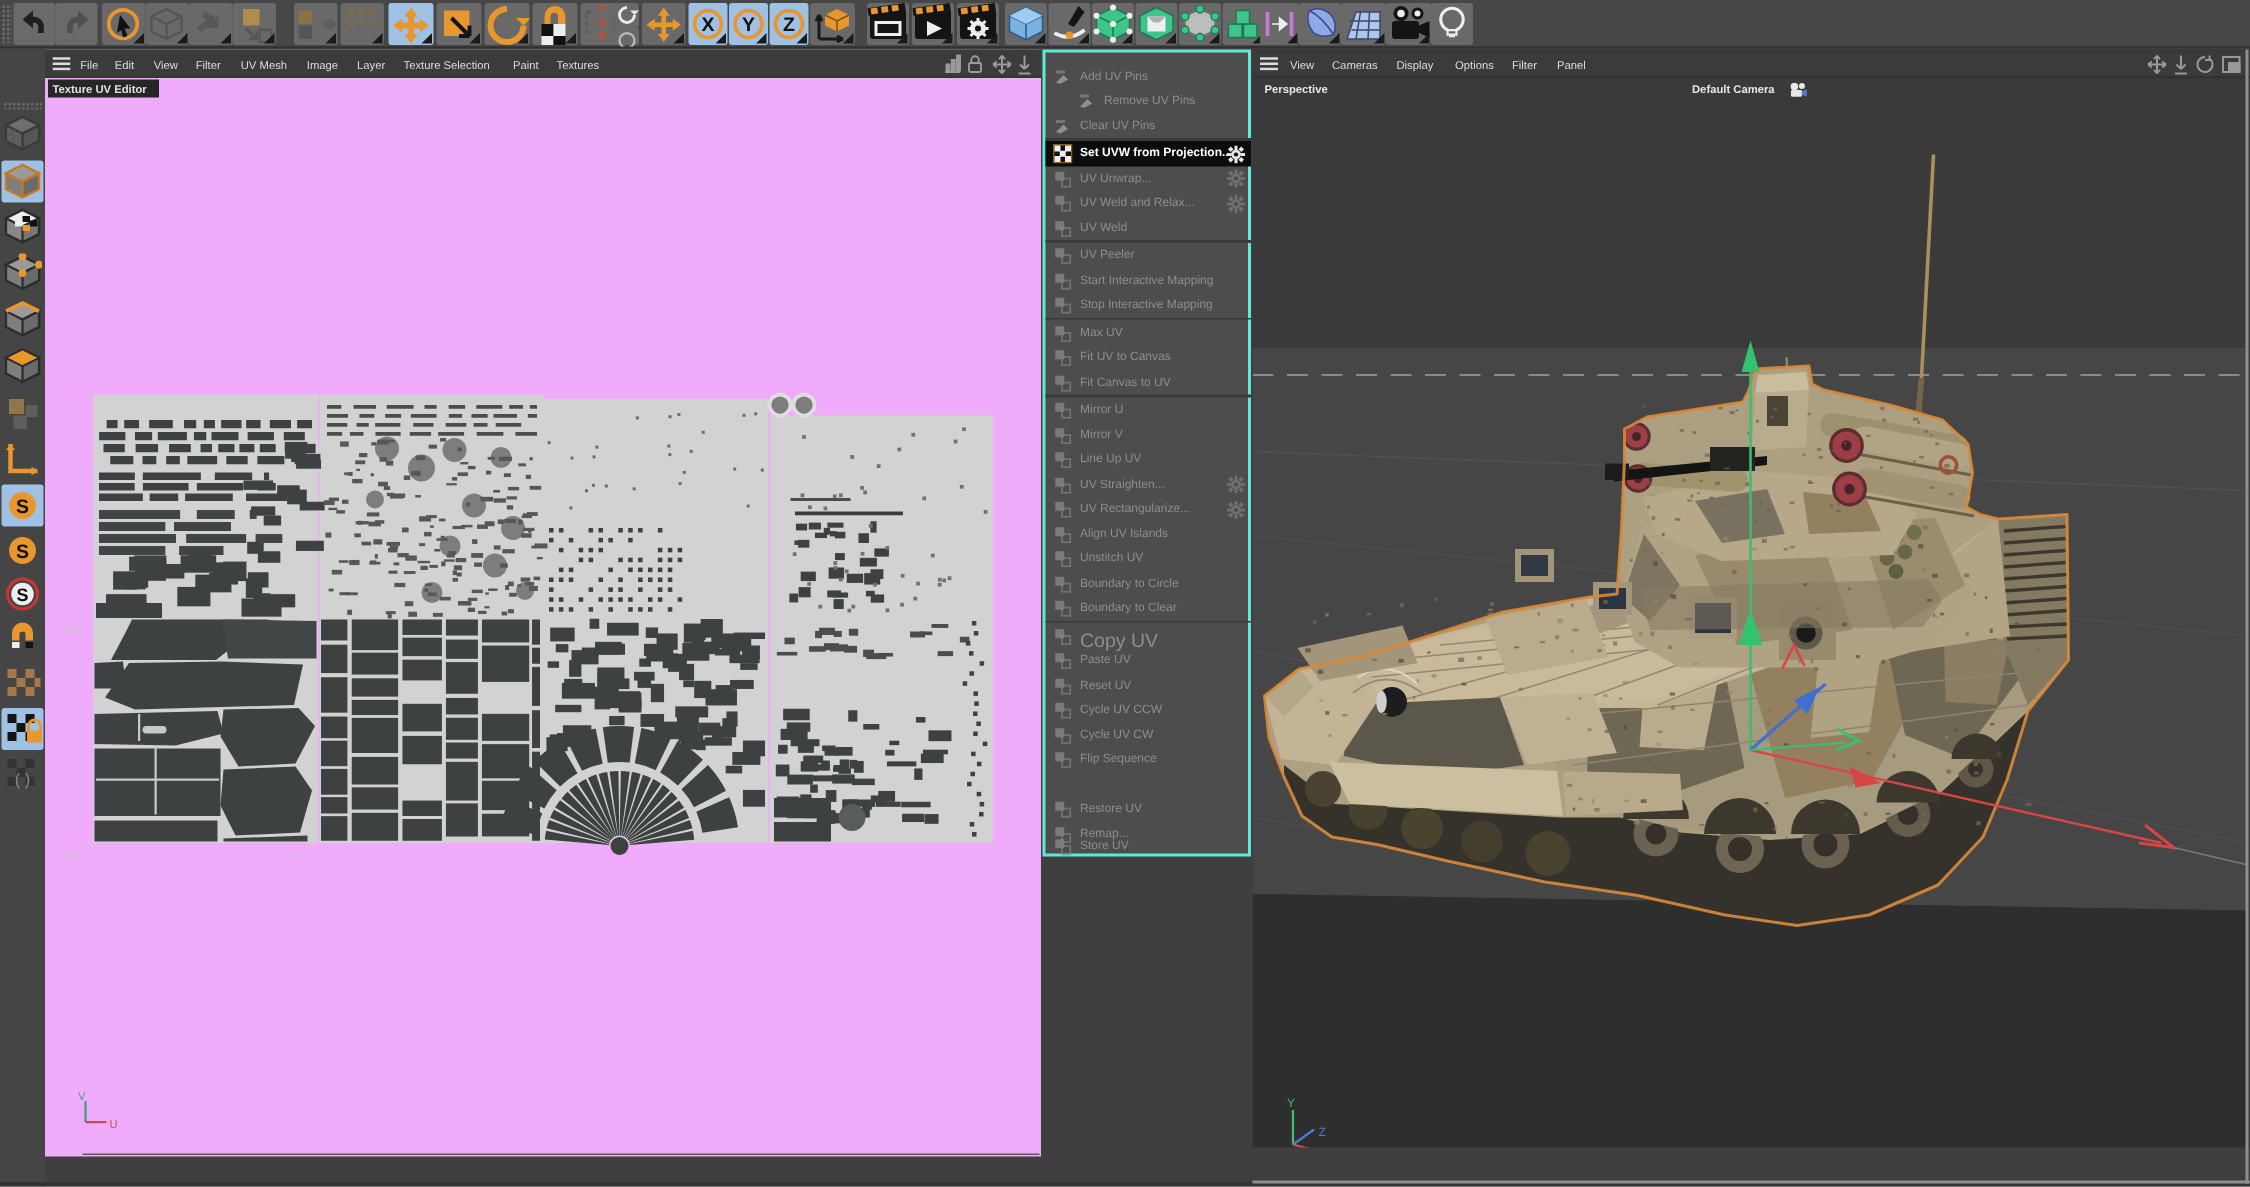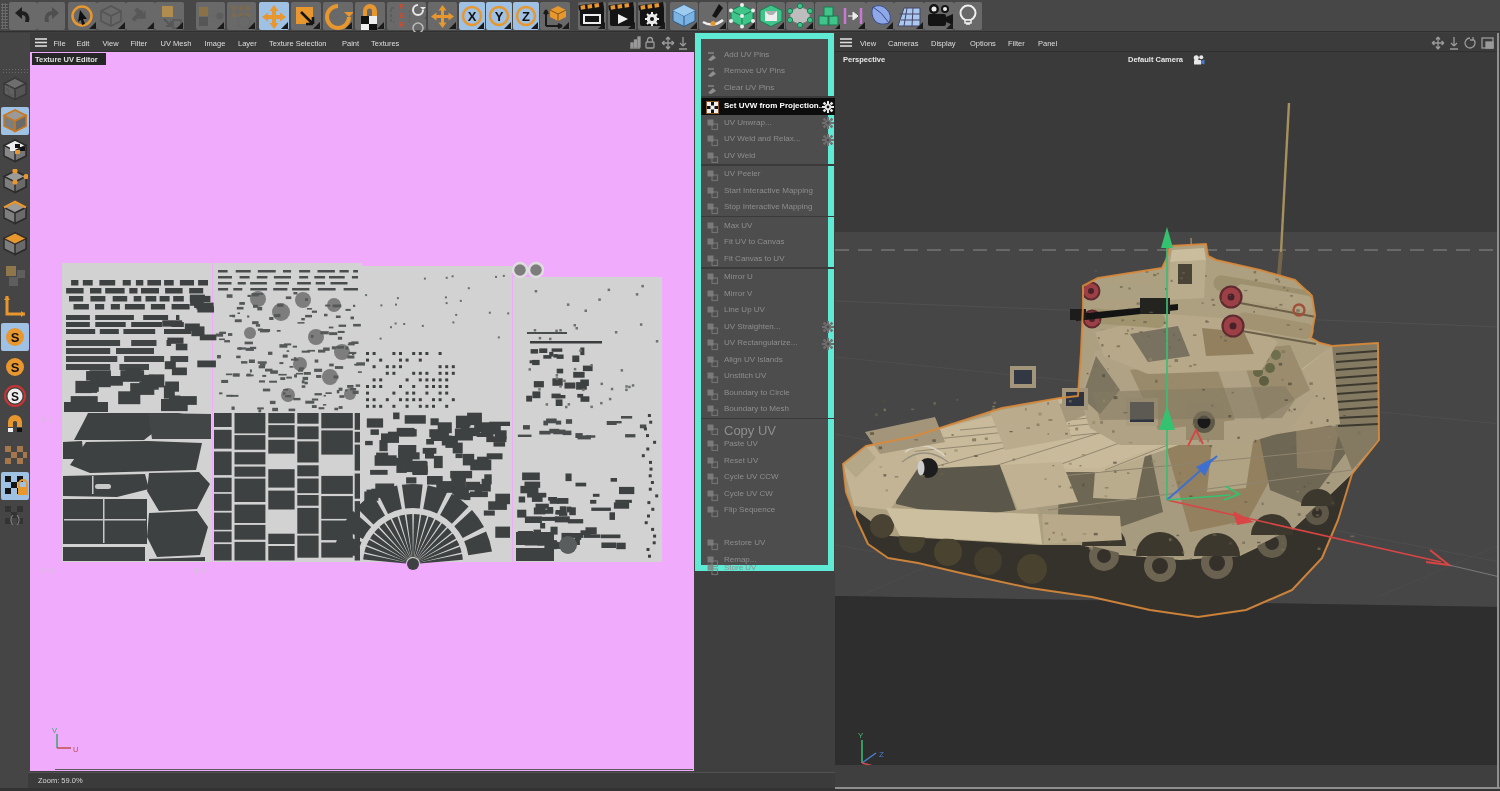--- a/index.html
+++ b/index.html
@@ -1144,36 +1144,33 @@
     <g font-family="Liberation Sans, sans-serif" font-size="7.5">
       <line x1="57" y1="734" x2="57" y2="748" stroke="#3fa56f" stroke-width="1.5"></line>
       <line x1="57" y1="748" x2="71" y2="748" stroke="#c05050" stroke-width="1.5"></line>
       <text x="52" y="733" fill="#3fa56f">V</text>
       <text x="73" y="752" fill="#c05050">U</text>
     </g>
   </svg>
 </div>
 
 <div class="abs" style="left:55px;top:769px;width:638px;height:1px;background:#5c5c5c"></div>
-<div class="abs" style="left:28px;top:772px;width:807px;height:16px;background:#3b3b3b;border-top:1px solid #525252">
-  <span class="abs" style="left:10px;top:3px;font-size:7.5px;color:#d8d8d8">Zoom: 59.0%</span>
-</div>
 <div class="abs" style="left:0;top:788px;width:1500px;height:3px;background:#333"></div>
 
 <div class="abs" style="left:695px;top:33px;width:139px;height:7px;background:#414141;
      background-image:radial-gradient(#5c5c5c 0.8px, transparent 1px);background-size:3.2px 3.2px"></div>
-<div class="abs" style="left:695px;top:33px;width:139px;height:538px;background:#4d4d4d;border:6px solid #5eead4">
+<div class="abs" style="left:695px;top:33px;width:139px;height:538px;background:#4d4d4d;border:2px solid #5eead4">
 <div style="position:absolute;left:0;top:7.5px;width:137px;height:16.5px;">
         <span style="position:absolute;left:5px;top:2px"><svg width="13" height="13" viewBox="0 0 13 13">
             <path d="M2 10 L7 5 L10 8 L5 11 Z" fill="#8f8f8f"></path>
             <rect x="2" y="2" width="6" height="2" fill="#777"></rect>
           </svg></span>
         <span style="position:absolute;left:23px;top:3px;font-size:8px;color:#8e8e8e;white-space:nowrap">Add UV Pins</span>
       </div>
-<div style="position:absolute;left:0;top:24.0px;width:137px;height:16.5px;padding-left:32px;">
+<div style="position:absolute;left:16px;top:24.0px;width:137px;height:16.5px;padding-left:32px;">
         <span style="position:absolute;left:5px;top:2px"><svg width="13" height="13" viewBox="0 0 13 13">
             <path d="M2 10 L7 5 L10 8 L5 11 Z" fill="#8f8f8f"></path>
             <rect x="2" y="2" width="6" height="2" fill="#777"></rect>
           </svg></span>
         <span style="position:absolute;left:23px;top:3px;font-size:8px;color:#8e8e8e;white-space:nowrap">Remove UV Pins</span>
       </div>
 <div style="position:absolute;left:0;top:40.5px;width:137px;height:16.5px;">
         <span style="position:absolute;left:5px;top:2px"><svg width="13" height="13" viewBox="0 0 13 13">
             <path d="M2 10 L7 5 L10 8 L5 11 Z" fill="#8f8f8f"></path>
             <rect x="2" y="2" width="6" height="2" fill="#777"></rect>
@@ -1383,21 +1380,21 @@
             <rect x="1.5" y="1.5" width="6" height="6" fill="#828282" opacity="0.85"></rect>
             <rect x="6" y="6" width="5.5" height="5.5" fill="none" stroke="#828282" stroke-width="1.2" opacity="0.7"></rect>
           </svg></span>
         <span style="position:absolute;left:23px;top:3px;font-size:8px;color:#8e8e8e;white-space:nowrap">Boundary to Circle</span>
       </div>
 <div style="position:absolute;left:0;top:362.0px;width:137px;height:16.5px;">
         <span style="position:absolute;left:5px;top:2px"><svg width="13" height="13" viewBox="0 0 13 13">
             <rect x="1.5" y="1.5" width="6" height="6" fill="#828282" opacity="0.85"></rect>
             <rect x="6" y="6" width="5.5" height="5.5" fill="none" stroke="#828282" stroke-width="1.2" opacity="0.7"></rect>
           </svg></span>
-        <span style="position:absolute;left:23px;top:3px;font-size:8px;color:#8e8e8e;white-space:nowrap">Boundary to Mesh</span>
+        <span style="position:absolute;left:23px;top:3px;font-size:8px;color:#8e8e8e;white-space:nowrap">Boundary to Clear</span>
       </div>
 <div style="position:absolute;left:0;top:378.7px;width:137px;height:1.6px;background:#3a3a3a"></div>
 <div style="position:absolute;left:0;top:380.5px;width:137px;height:16.5px;">
         <span style="position:absolute;left:5px;top:2px"><svg width="13" height="13" viewBox="0 0 13 13">
             <rect x="1.5" y="1.5" width="6" height="6" fill="#828282" opacity="0.85"></rect>
             <rect x="6" y="6" width="5.5" height="5.5" fill="none" stroke="#828282" stroke-width="1.2" opacity="0.7"></rect>
           </svg></span>
         <span style="position:absolute;left:23px;top:3px;font-size:13px;color:#8e8e8e;white-space:nowrap">Copy UV</span>
       </div>
 <div style="position:absolute;left:0;top:397.0px;width:137px;height:16.5px;">

